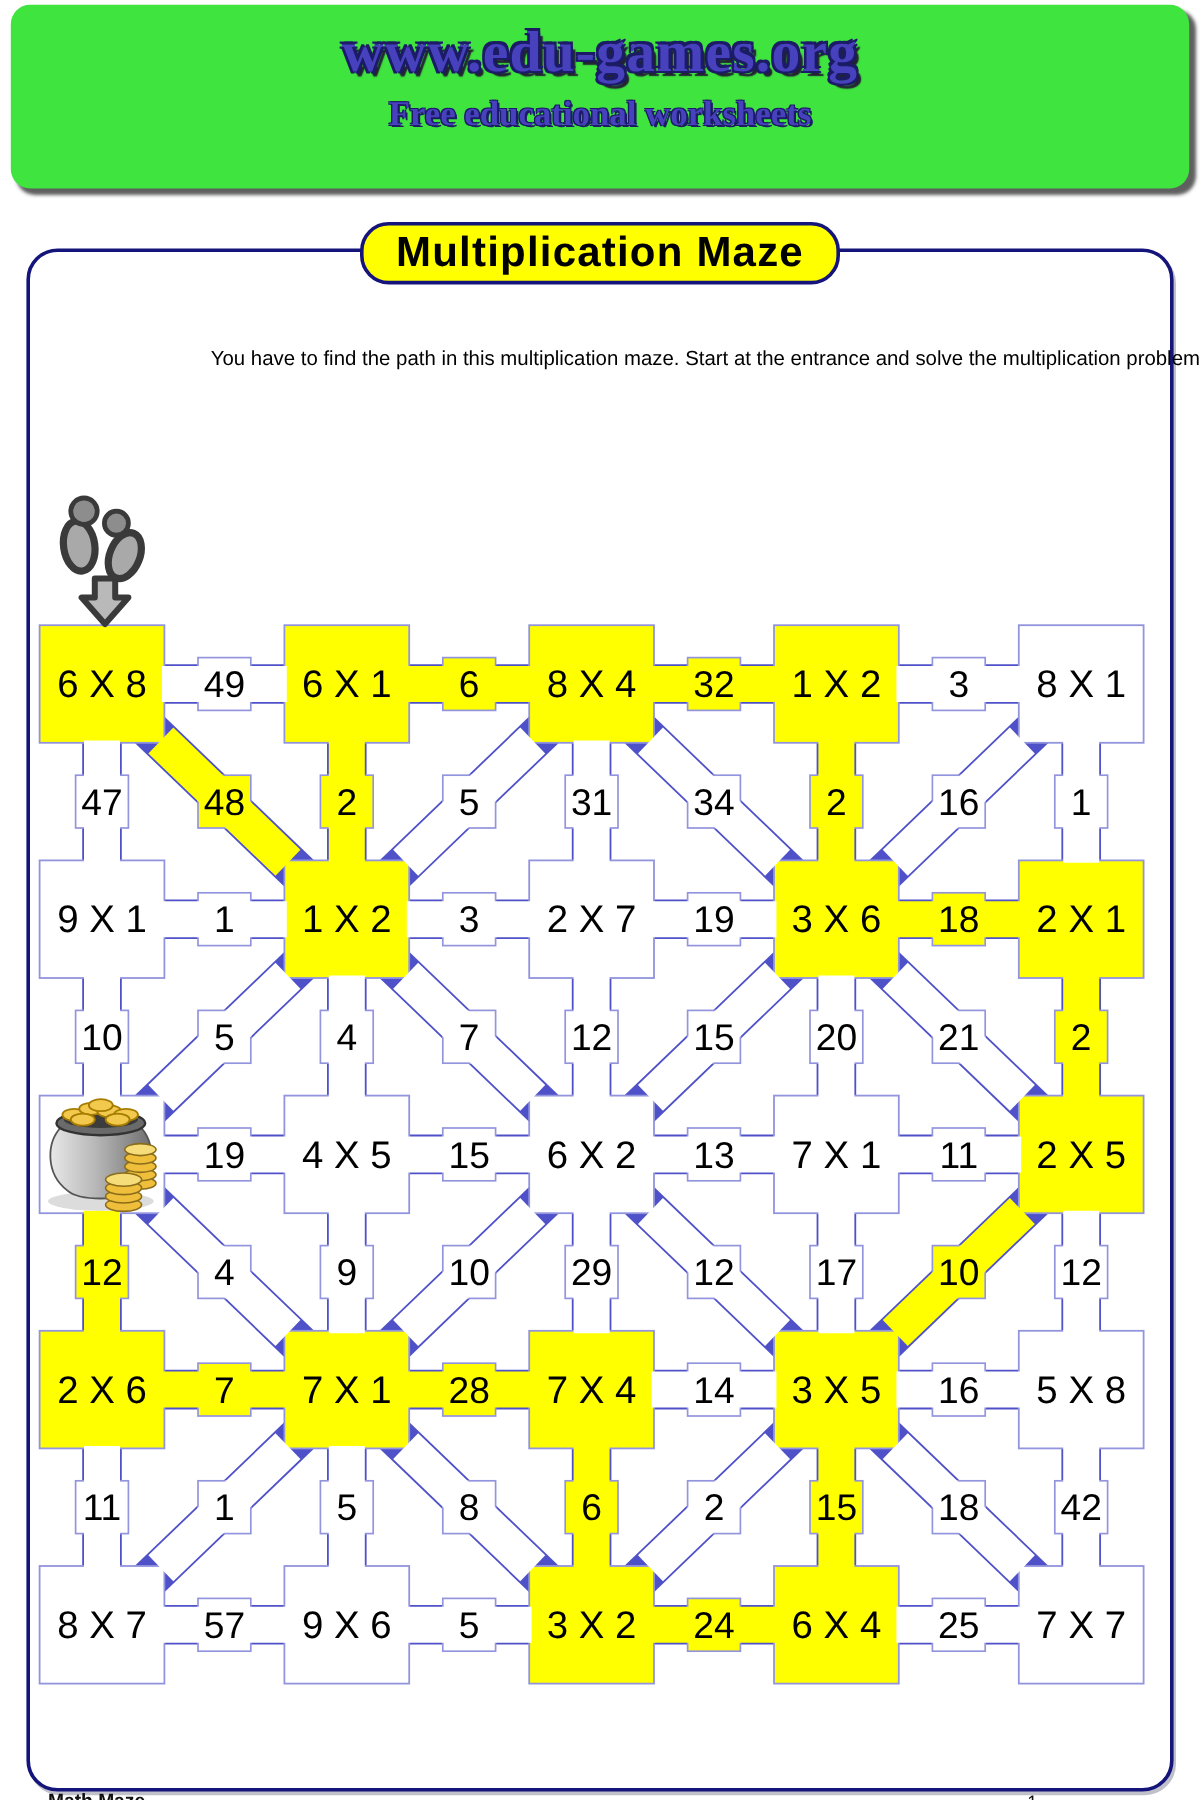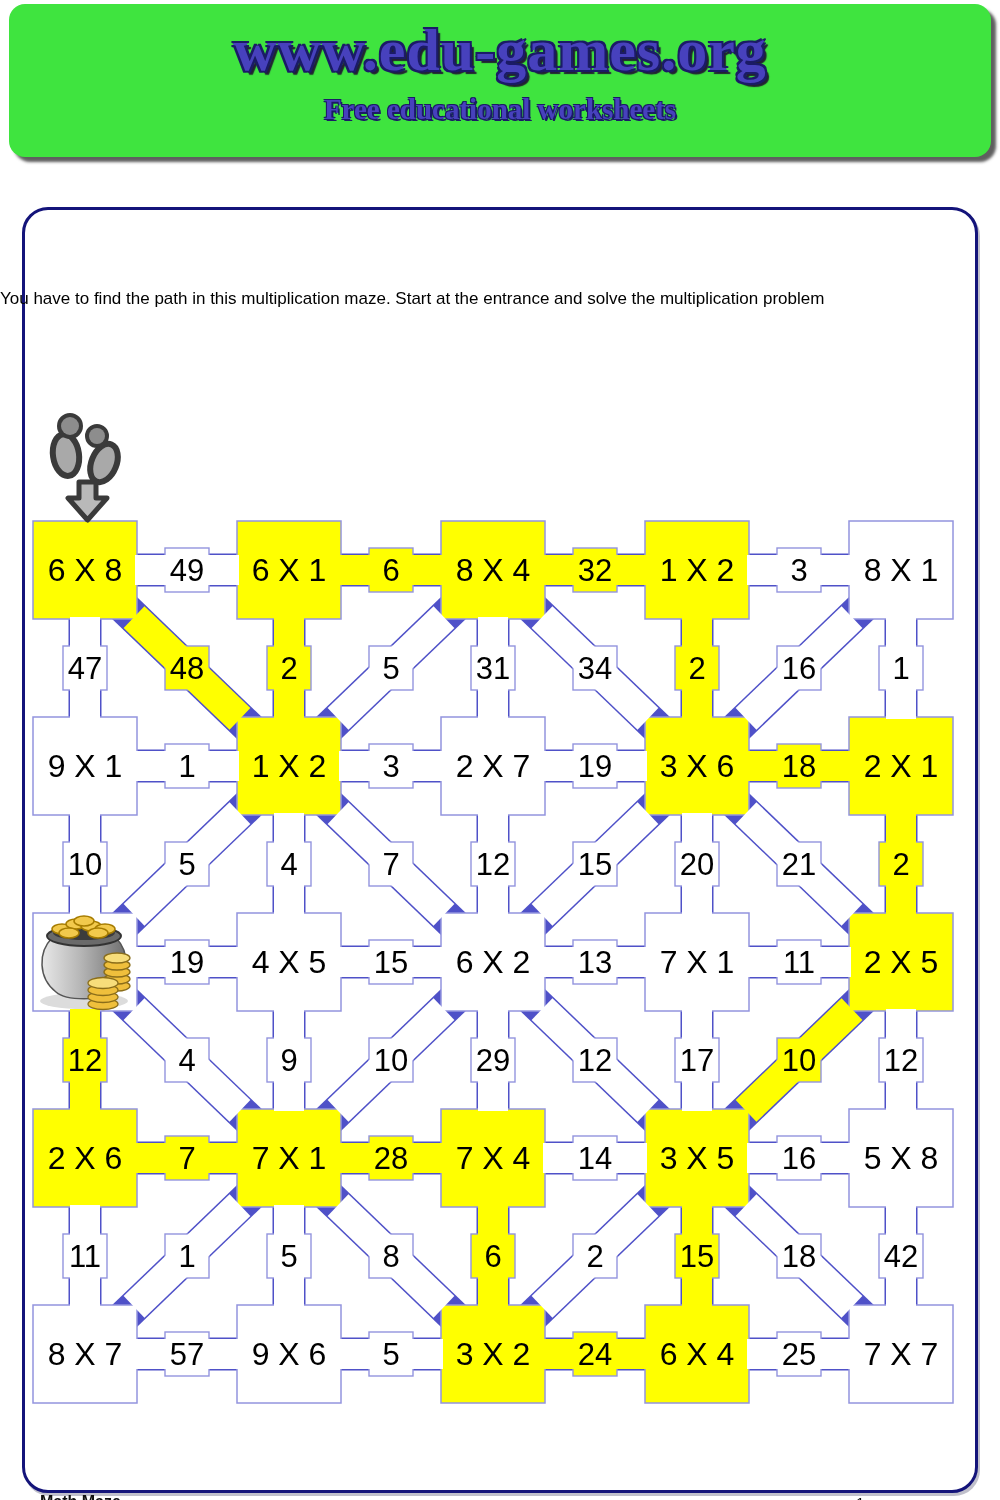--- a/index.html
+++ b/index.html
@@ -2,49 +2,50 @@
 <html><head>
 <meta charset="utf-8">
 <style>
   html,body{margin:0;padding:0;background:#ffffff;}
   #page{position:relative;width:1000px;height:1500px;background:#ffffff;overflow:hidden;
         font-family:"Liberation Sans","DejaVu Sans",sans-serif;}
   
   #banner{position:absolute;left:9px;top:4px;width:982px;height:153px;background:#3fe43f;
           border-radius:16px;box-shadow:5px 5px 3px rgba(55,55,55,.8);text-align:center;}
   #banner-title{margin:0;padding-top:12px;font-family:"Liberation Serif","DejaVu Serif",serif;
-          font-weight:bold;font-size:60px;letter-spacing:1px;color:#4741bd;
+          font-weight:bold;font-size:48px;letter-spacing:1px;color:#4741bd;
           text-shadow:-2px -2px 0 #1b1b66,2px -2px 0 #1b1b66,-2px 2px 0 #1b1b66,2px 2px 0 #1b1b66,4px 4px 1px #223;}
   #banner-sub{margin:16px;margin-top:8px;font-family:"Liberation Serif","DejaVu Serif",serif;
           font-weight:bold;font-size:29px;color:#4741bd;
           text-shadow:-1px -1px 0 #1b1b66,1px -1px 0 #1b1b66,-1px 1px 0 #1b1b66,2px 2px 0 #1b1b66;}
   
   #frame{position:absolute;left:22px;top:207px;width:950px;height:1280px;background:#ffffff;
          border:3px solid #14147a;border-radius:26px;box-shadow:2px 3px 0 rgba(140,140,160,.55);}
   #title-pill{position:absolute;left:300px;top:185px;width:394px;height:46px;background:#ffff00;
          border:3px solid #14147a;border-radius:24px;z-index:5;text-align:center;line-height:46px;
          font-size:35px;font-weight:bold;color:#000;letter-spacing:1px;}
-  #instructions{position:absolute;left:0;top:289px;width:1000px;text-align:left;z-index:4;
+  #instructions{position:absolute;left:0;top:289px;width:1000px;text-align:right;z-index:4;
          font-size:17px;color:#000;line-height:19px;}
   
   #maze-svg{position:absolute;left:0;top:0;width:1000px;height:1500px;z-index:3;}
   
   #footer-left{position:absolute;left:40px;top:1493px;font-size:16px;font-weight:bold;color:#111;}
   #footer-right{position:absolute;left:856px;top:1494px;font-size:15px;color:#111;}
 </style>
 </head>
 <body>
 
 <div id="page">
 
   <div id="banner">
     <h1 id="banner-title">www.edu-games.org</h1>
     <div id="banner-sub">Free educational worksheets</div>
   </div>
 
+  <div id="title-pill">Multiplication Maze</div>
 
   <div id="frame"></div>
 
   <div id="instructions">
     <div>You have to find the path in this multiplication maze. Start at the entrance and solve the multiplication problem</div>
   </div>
 
   <svg id="maze-svg" viewBox="0 0 1000 1500" xmlns="http://www.w3.org/2000/svg">
       <g>
         <line x1="85" y1="570" x2="289" y2="570" stroke="#4f51c8" stroke-width="33"></line>

